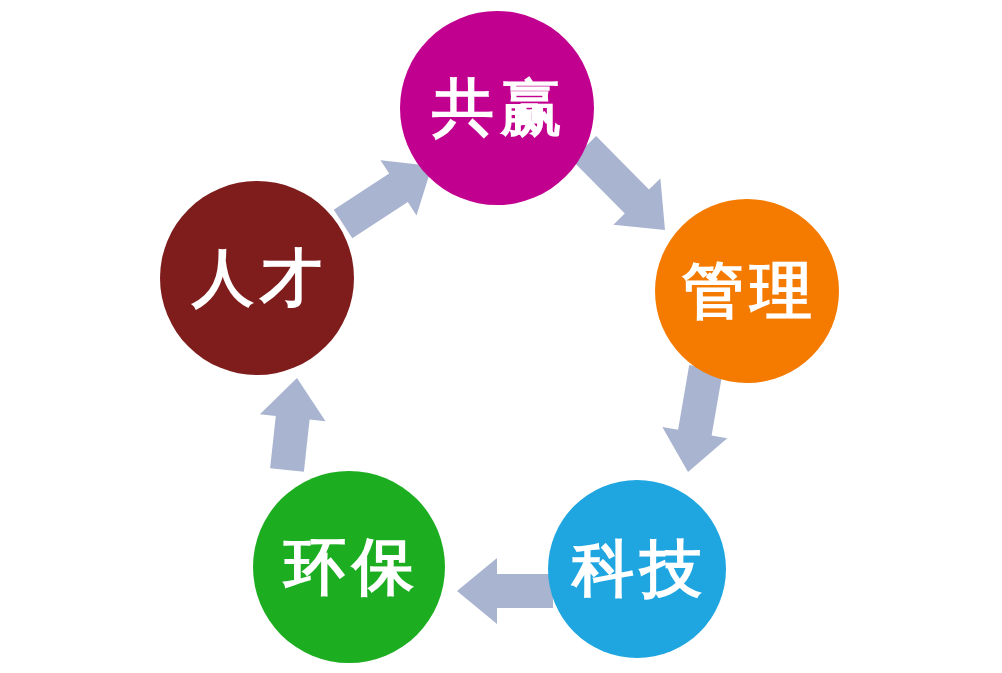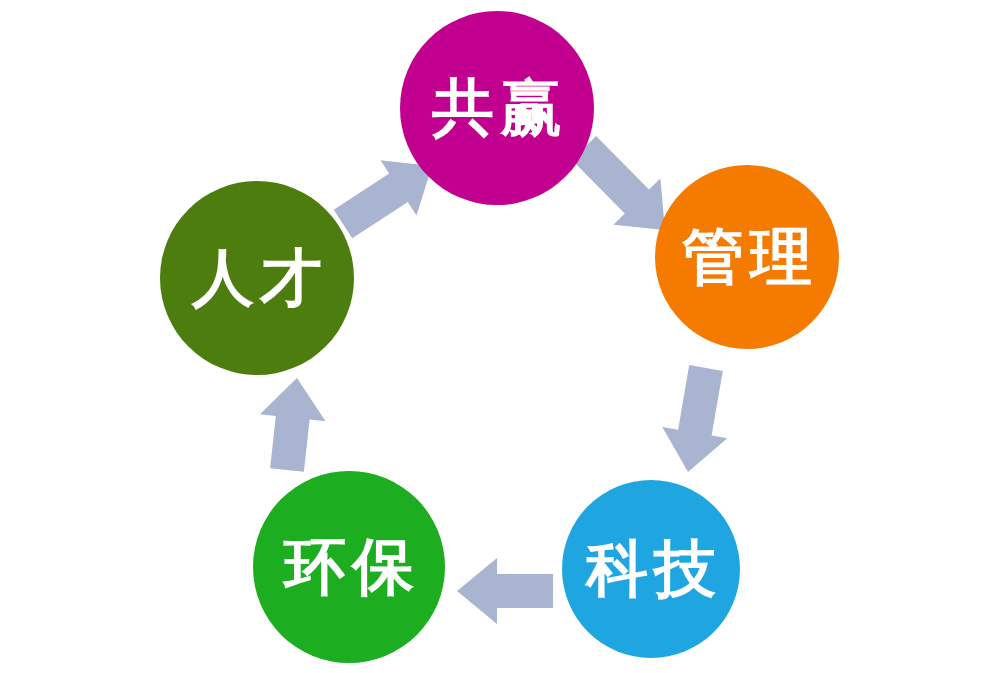--- a/index.html
+++ b/index.html
@@ -30,22 +30,22 @@
     justify-content: center;
     color: #ffffff;
     font-weight: bold;
     font-size: 62px;
     letter-spacing: 6px;
     text-indent: 6px;
     user-select: none;
   }
   
   .node-0 { left: 400px; top:  11px; width: 194px; height: 194px; } 
-  .node-1 { left: 655px; top: 165px; width: 184px; height: 184px; text-align: center; } 
-  .node-2 { left: 562px; top: 480px; width: 178px; height: 178px; } 
+  .node-1 { left: 655px; top: 199px; width: 184px; height: 184px; text-align: center; } 
+  .node-2 { left: 548px; top: 480px; width: 178px; height: 178px; } 
   .node-3 { left: 253px; top: 471px; width: 192px; height: 192px; text-align: center; } 
   .node-4 { left: 160px; top: 181px; width: 194px; height: 194px; } 
 </style>
 </head>
 <body>
 
 <div class="canvas">
 
   <svg class="arrows-layer" id="arrows-svg" viewBox="0 0 1002 673" xmlns="http://www.w3.org/2000/svg">
       <polygon points="352.3,238.2 407.8,202.1 416.5,215.5 432.0,166.0 380.5,160.2 389.2,173.6 333.7,209.8" fill="#A9B4D0"></polygon>
@@ -64,17 +64,17 @@
   </div>
 
   <div class="node node-2" style="background-color: rgb(31, 166, 224);">
     <span>科技</span>
   </div>
 
   <div class="node node-3" style="background-color: rgb(28, 173, 33);">
     <span>环保</span>
   </div>
 
-  <div class="node node-4" style="background-color: #4d7c0f; align-items: center;">
+  <div class="node node-4" style="background-color: #7f1d1d; align-items: center;">
     <span>人才</span>
   </div>
 
 </div>
 
 </body></html>

